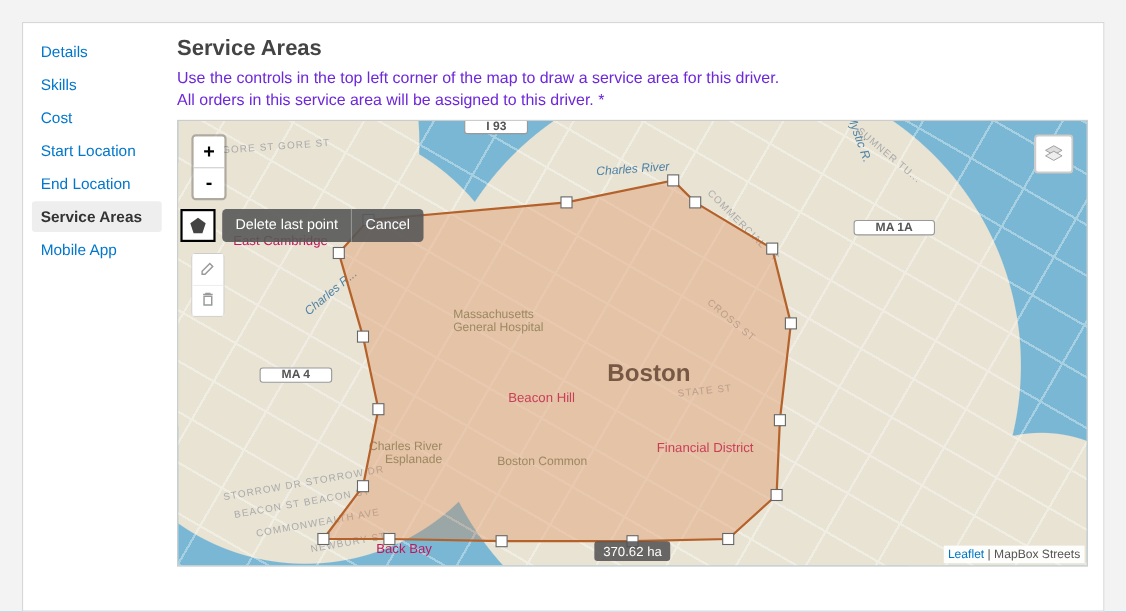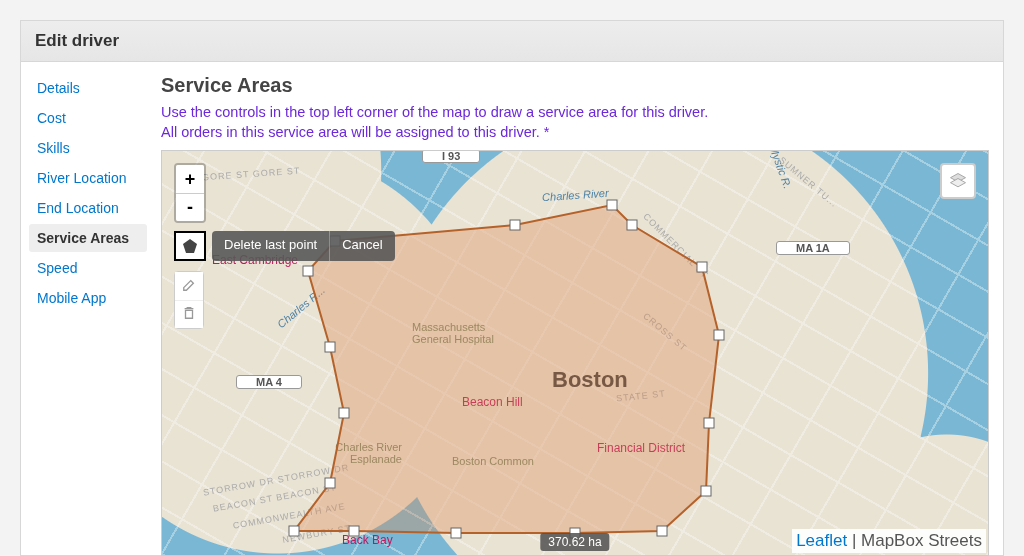--- a/index.html
+++ b/index.html
@@ -75,21 +75,21 @@
     background:rgba(80,80,80,.85); color:#fff; font-size:12px;
     padding:2px 8px; border-radius:3px;
   }
   
   .zoom-controls { position:absolute; left:12px; top:12px; border:2px solid rgba(0,0,0,.25); border-radius:4px; overflow:hidden; }
   .zoom-controls button {
     display:block; width:28px; height:28px; background:#fff; border:none;
     font-size:18px; font-weight:700; cursor:pointer;
   }
   .zoom-controls button + button { border-top:1px solid #ccc; }
-  .draw-bar { position:absolute; left:12px; top:80px; display:flex; }
+  .draw-bar { position:absolute; left:2px; top:80px; display:flex; }
   .draw-btn {
     width:32px; height:30px; background:#fff; border:2px solid #000;
     display:flex;align-items:center;justify-content:center;cursor:pointer;
   }
   .draw-pill {
     display:flex; background:rgba(88,88,88,.9); border-radius:4px; overflow:hidden; margin-left:6px;
   }
   .draw-pill span {
     color:#fff; font-size:13px; padding:6px 12px; cursor:pointer;
   }
@@ -100,47 +100,43 @@
     color:#888; font-size:14px;
   }
   .edit-tools button + button { border-top:1px solid #eee; }
   .layers-btn {
     position:absolute; right:12px; top:12px; width:36px;height:36px;
     background:#fff; border:2px solid rgba(0,0,0,.2); border-radius:4px;
     display:flex;align-items:center;justify-content:center;cursor:pointer;
   }
   .attribution {
     position:absolute; right:2px; bottom:2px; background:rgba(255,255,255,.9);
-    font-size:17px; padding:2px 4px; color:#555;
+    font-size:11px; padding:2px 4px; color:#555;
   }
   .attribution a { color:#0077cc; text-decoration:none; }
   .map-lbl { position:absolute; font-size:12px; color:#555; white-space:nowrap; pointer-events:none; }
   .map-lbl.big { font-size:22px; font-weight:700; color:#404040; }
   .map-lbl.neigh { color:#be185d; }
   .map-lbl.poi { font-size:11px; color:#7a8a6a; }
   .map-lbl.hwy { background:#fff;border:1px solid #999;border-radius:3px;padding:0 19px;font-weight:700;font-size:11px;color:#555; }
   .map-lbl.st { font-size:9px; color:#aaa; letter-spacing:1px; }
   .map-lbl.river { font-size:11px; color:#4f83a5; font-style:italic; }
 </style>
 </head>
 <body>
 
 <div class="panel">
-  <div class="panel-header">
-    <h2>Edit driver</h2>
-  </div>
   <div class="panel-body">
     <nav class="sidebar">
       <a href="#">Details</a>
+      <a href="#">Skills</a>
       <a href="#">Cost</a>
-      <a href="#">Skills</a>
-      <a href="#">River Location</a>
+      <a href="#">Start Location</a>
       <a href="#">End Location</a>
       <a href="#" class="active">Service Areas</a>
-      <a href="#">Speed</a>
       <a href="#">Mobile App</a>
     </nav>
 
     <div class="content">
       <div class="section-title">Service Areas</div>
       <div class="help-text">
         <span>Use the controls in the top left corner of the map to draw a service area for this driver.</span><br>
         <span>All orders in this service area will be assigned to this driver. *</span>
       </div>
 

